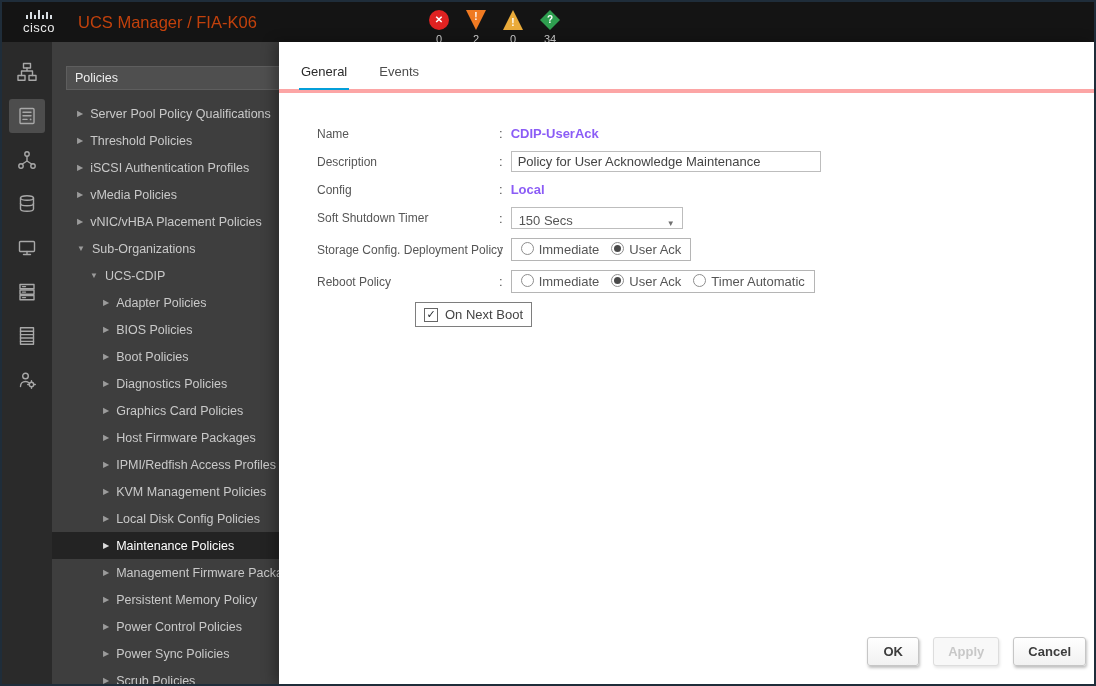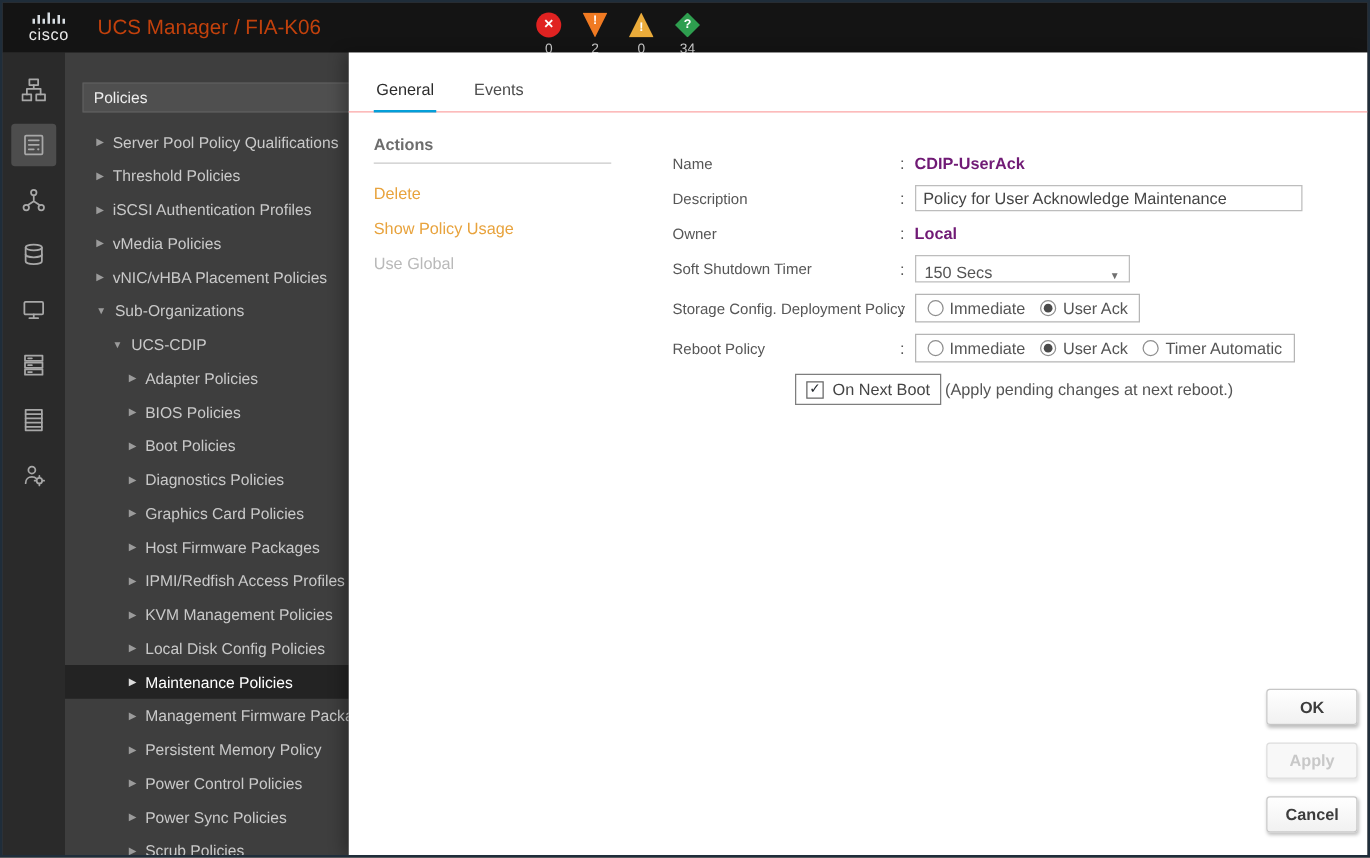--- a/index.html
+++ b/index.html
@@ -68,73 +68,73 @@
   .tree-row.selected{ background:#232323; color:#fff; }
   .tree-arrow{ font-size:8px; color:#9b9b9b; margin-right:7px; flex:0 0 auto; }
   .tree-row.selected .tree-arrow{ color:#dcdcdc; }
 
   
   .dialog{
     position:absolute; left:277px; top:40px; right:0; bottom:0; background:#fff;
     z-index:5; box-shadow:-5px 0 12px rgba(0,0,0,.3);
   }
   .dialog-title{ padding:14px 0 0 18px; font-size:19px; font-weight:400; color:#4a4a4a; }
-  .tabs{ display:flex; gap:28px; padding-left:20px; margin-top:16px; border-bottom:1px solid #fca5a5; }
+  .tabs{ display:flex; gap:28px; padding-left:20px; margin-top:16px; border-bottom:4px solid #fca5a5; }
   .tab{ padding:6px 2px 9px; font-size:13px; color:#4d4d4d; cursor:pointer; }
   .tab.active{ color:#2b2b2b; border-bottom:2px solid #049fd9; margin-bottom:-1px; }
 
   .content{ display:flex; padding:18px 0 0 20px; }
   .actions-col{ width:221px; flex:0 0 auto; }
   .col-heading{
     font-size:13px; font-weight:bold; color:#6d6d6d;
     padding-bottom:7px; border-bottom:1px solid #c9c9c9;
   }
   .actions-col .col-heading{ width:190px; }
   .action-link{ display:block; margin-top:13px; font-size:13px; color:#e8a33d; cursor:pointer; text-decoration:none; }
   .action-link:first-of-type{ margin-top:16px; }
   .action-link.disabled{ color:#b9b9b9; cursor:default; }
   .props-col{ flex:1; margin-right:0; }
 
   .prop-rows{ padding:14px 14px 0 18px; }
   .prop-row{ display:flex; align-items:center; margin-bottom:9px; min-height:17px; }
   .prop-label{ width:182px; flex:0 0 auto; font-size:12px; color:#565656; white-space:nowrap; }
   .colon{ font-size:13px; color:#565656; margin-right:8px; flex:0 0 auto; }
-  .prop-value-bold{ font-size:13px; font-weight:bold; color:#701a75; }
+  .prop-value-bold{ font-size:13px; font-weight:bold; color:#8b5cf6; }
   .text-input{
     width:310px; height:21px; border:1px solid #bdbdbd; font-family:"Liberation Sans",sans-serif;
     font-size:13px; color:#444; padding:0 6px; background:#fff;
   }
   .select{
     width:172px; height:22px; border:1px solid #bdbdbd; display:flex; align-items:flex-end;
     justify-content:space-between; padding:0 7px; font-size:13px; color:#555; cursor:pointer; background:#fff;
   }
   .select-caret{ font-size:8px; color:#707070; }
   .radio-box{
     border:1px solid #b5b5b5; display:inline-flex; align-items:center; gap:12px;
     padding:3px 9px; font-size:13px; color:#555; background:#fff;
   }
-  .radio-opt{ display:inline-flex; align-items:center; cursor:pointer; }
+  .radio-opt{ display:inline-flex; align-items:flex-start; cursor:pointer; }
   .radio{
     width:13px; height:13px; border:1px solid #8e8e8e; border-radius:50%;
     display:inline-flex; align-items:center; justify-content:center; margin-right:5px;
     background:#fff; flex:0 0 auto;
   }
   .radio.selected::after{ content:""; width:7px; height:7px; background:#4a4a4a; border-radius:50%; }
   .checkbox-row{ margin-top:5px; margin-left:98px; }
   .check-wrap{
     border:1px solid #7e7e7e; display:inline-flex; align-items:center; gap:7px;
     padding:4px 8px; font-size:13px; color:#444; cursor:pointer; background:#fff;
   }
   .checkbox{
     width:14px; height:14px; border:1px solid #666; display:inline-flex; align-items:center;
     justify-content:center; font-size:11px; color:#23282d; background:#fff; line-height:1;
   }
   .note{ font-size:13px; color:#555; margin-left:3px; white-space:nowrap; }
 
-  .dialog-footer{ position:absolute; right:8px; bottom:18px; display:flex; gap:14px;flex-direction:column; }
+  .dialog-footer{ position:absolute; right:8px; bottom:18px; display:flex; gap:14px; }
   .btn{
     min-width:52px; padding:6px 14px; font-family:"Liberation Sans",sans-serif;
     font-size:13px; font-weight:bold; color:#3c3c3c;
     background:linear-gradient(#ffffff,#f1f1f1); border:1px solid #c6c6c6; border-radius:3px;
     box-shadow:1px 2px 3px rgba(0,0,0,.25); cursor:pointer;
   }
   .btn.disabled{
     color:#c8c8c8; background:#f8f8f8; border-color:#dddddd;
     box-shadow:1px 2px 3px rgba(0,0,0,.1); cursor:default;
   }
@@ -338,44 +338,38 @@
 
   <section class="dialog">
 
     <div class="tabs">
       <div class="tab active">General</div>
       <div class="tab">Events</div>
     </div>
 
     <div class="content">
 
-      <div class="actions-col">
-        <div class="col-heading">Actions</div>
-        <a class="action-link">Delete</a>
-        <a class="action-link">Show Policy Usage</a>
-        <a class="action-link disabled">Use Global</a>
-      </div>
 
       <div class="props-col">
         <div class="prop-rows">
 
           <div class="prop-row">
             <span class="prop-label">Name</span>
             <span class="colon">:</span>
             <span class="prop-value-bold">CDIP-UserAck</span>
           </div>
 
           <div class="prop-row">
             <span class="prop-label">Description</span>
             <span class="colon">:</span>
             <input class="text-input" type="text" value="Policy for User Acknowledge Maintenance" style="">
           </div>
 
           <div class="prop-row">
-            <span class="prop-label">Owner</span>
+            <span class="prop-label">Config</span>
             <span class="colon">:</span>
             <span class="prop-value-bold">Local</span>
           </div>
 
           <div class="prop-row">
             <span class="prop-label">Soft Shutdown Timer</span>
             <span class="colon">:</span>
             <div class="select">
               <span>150 Secs</span>
               <span class="select-caret">▼</span>
@@ -414,21 +408,20 @@
                   <span>Timer Automatic</span>
                 </span>
               </div>
           </div>
 
           <div class="prop-row checkbox-row">
             <div class="check-wrap">
               <span class="checkbox">✓</span>
               <span>On Next Boot</span>
             </div>
-            <span class="note">(Apply pending changes at next reboot.)</span>
           </div>
 
         </div>
       </div>
     </div>
 
     <footer class="dialog-footer">
       <button class="btn">OK</button>
       <button class="btn disabled">Apply</button>
       <button class="btn">Cancel</button>

